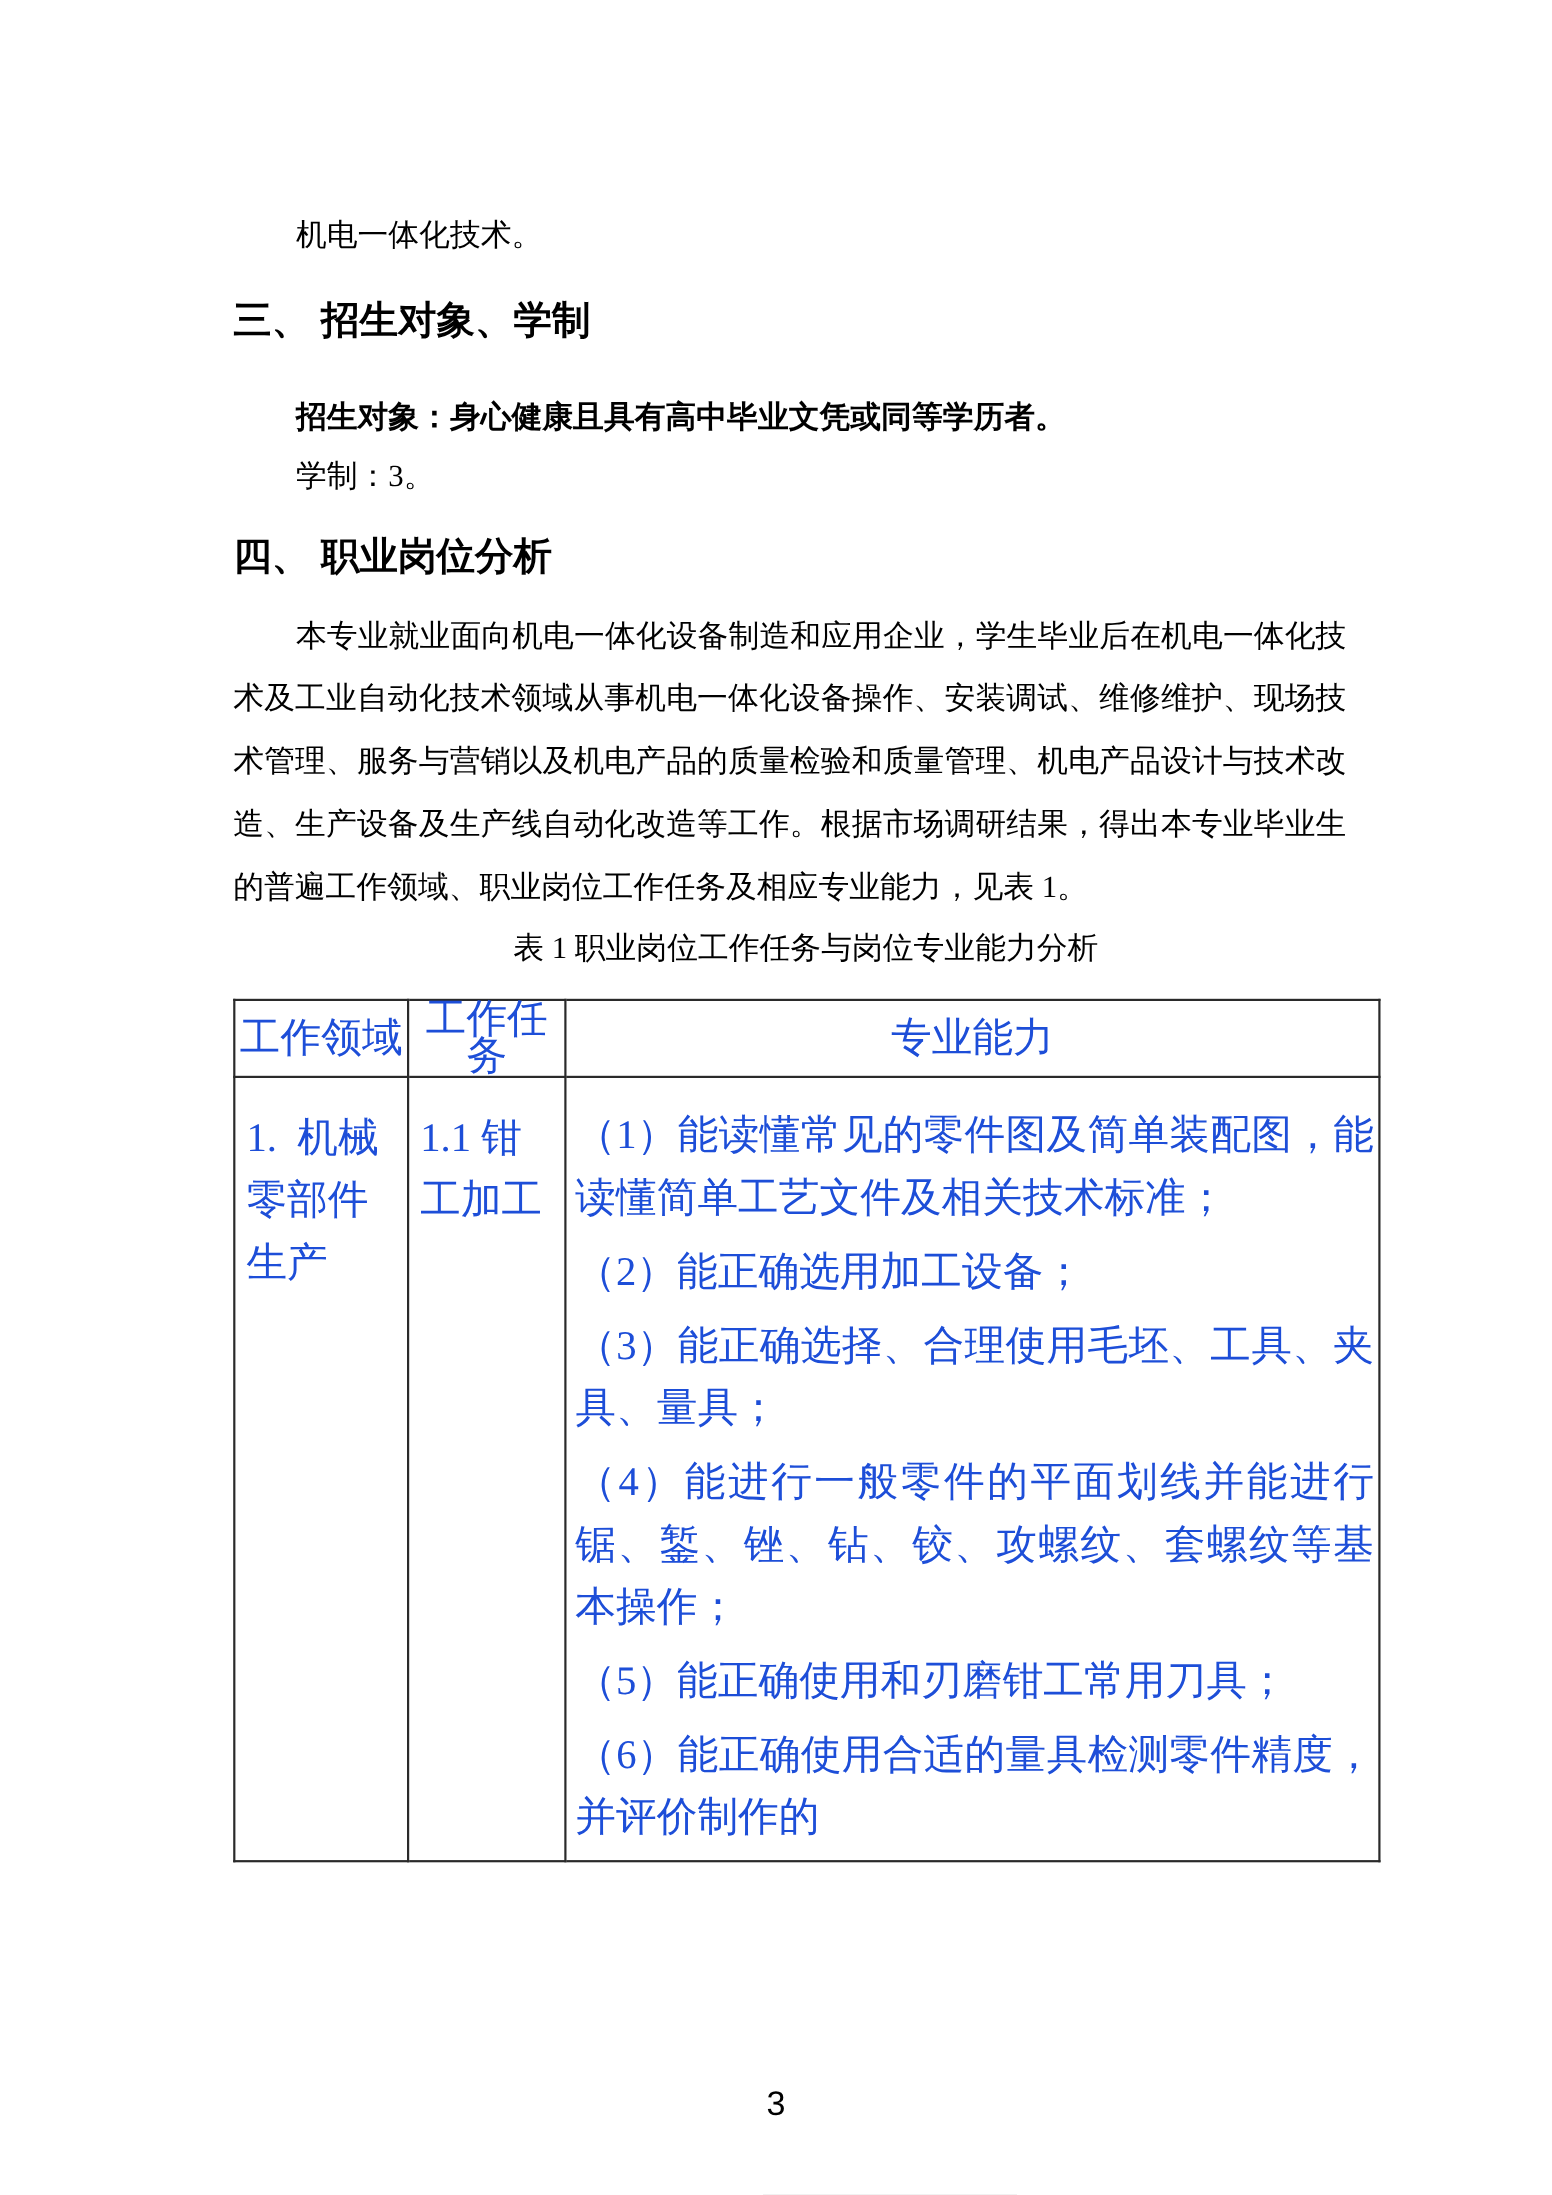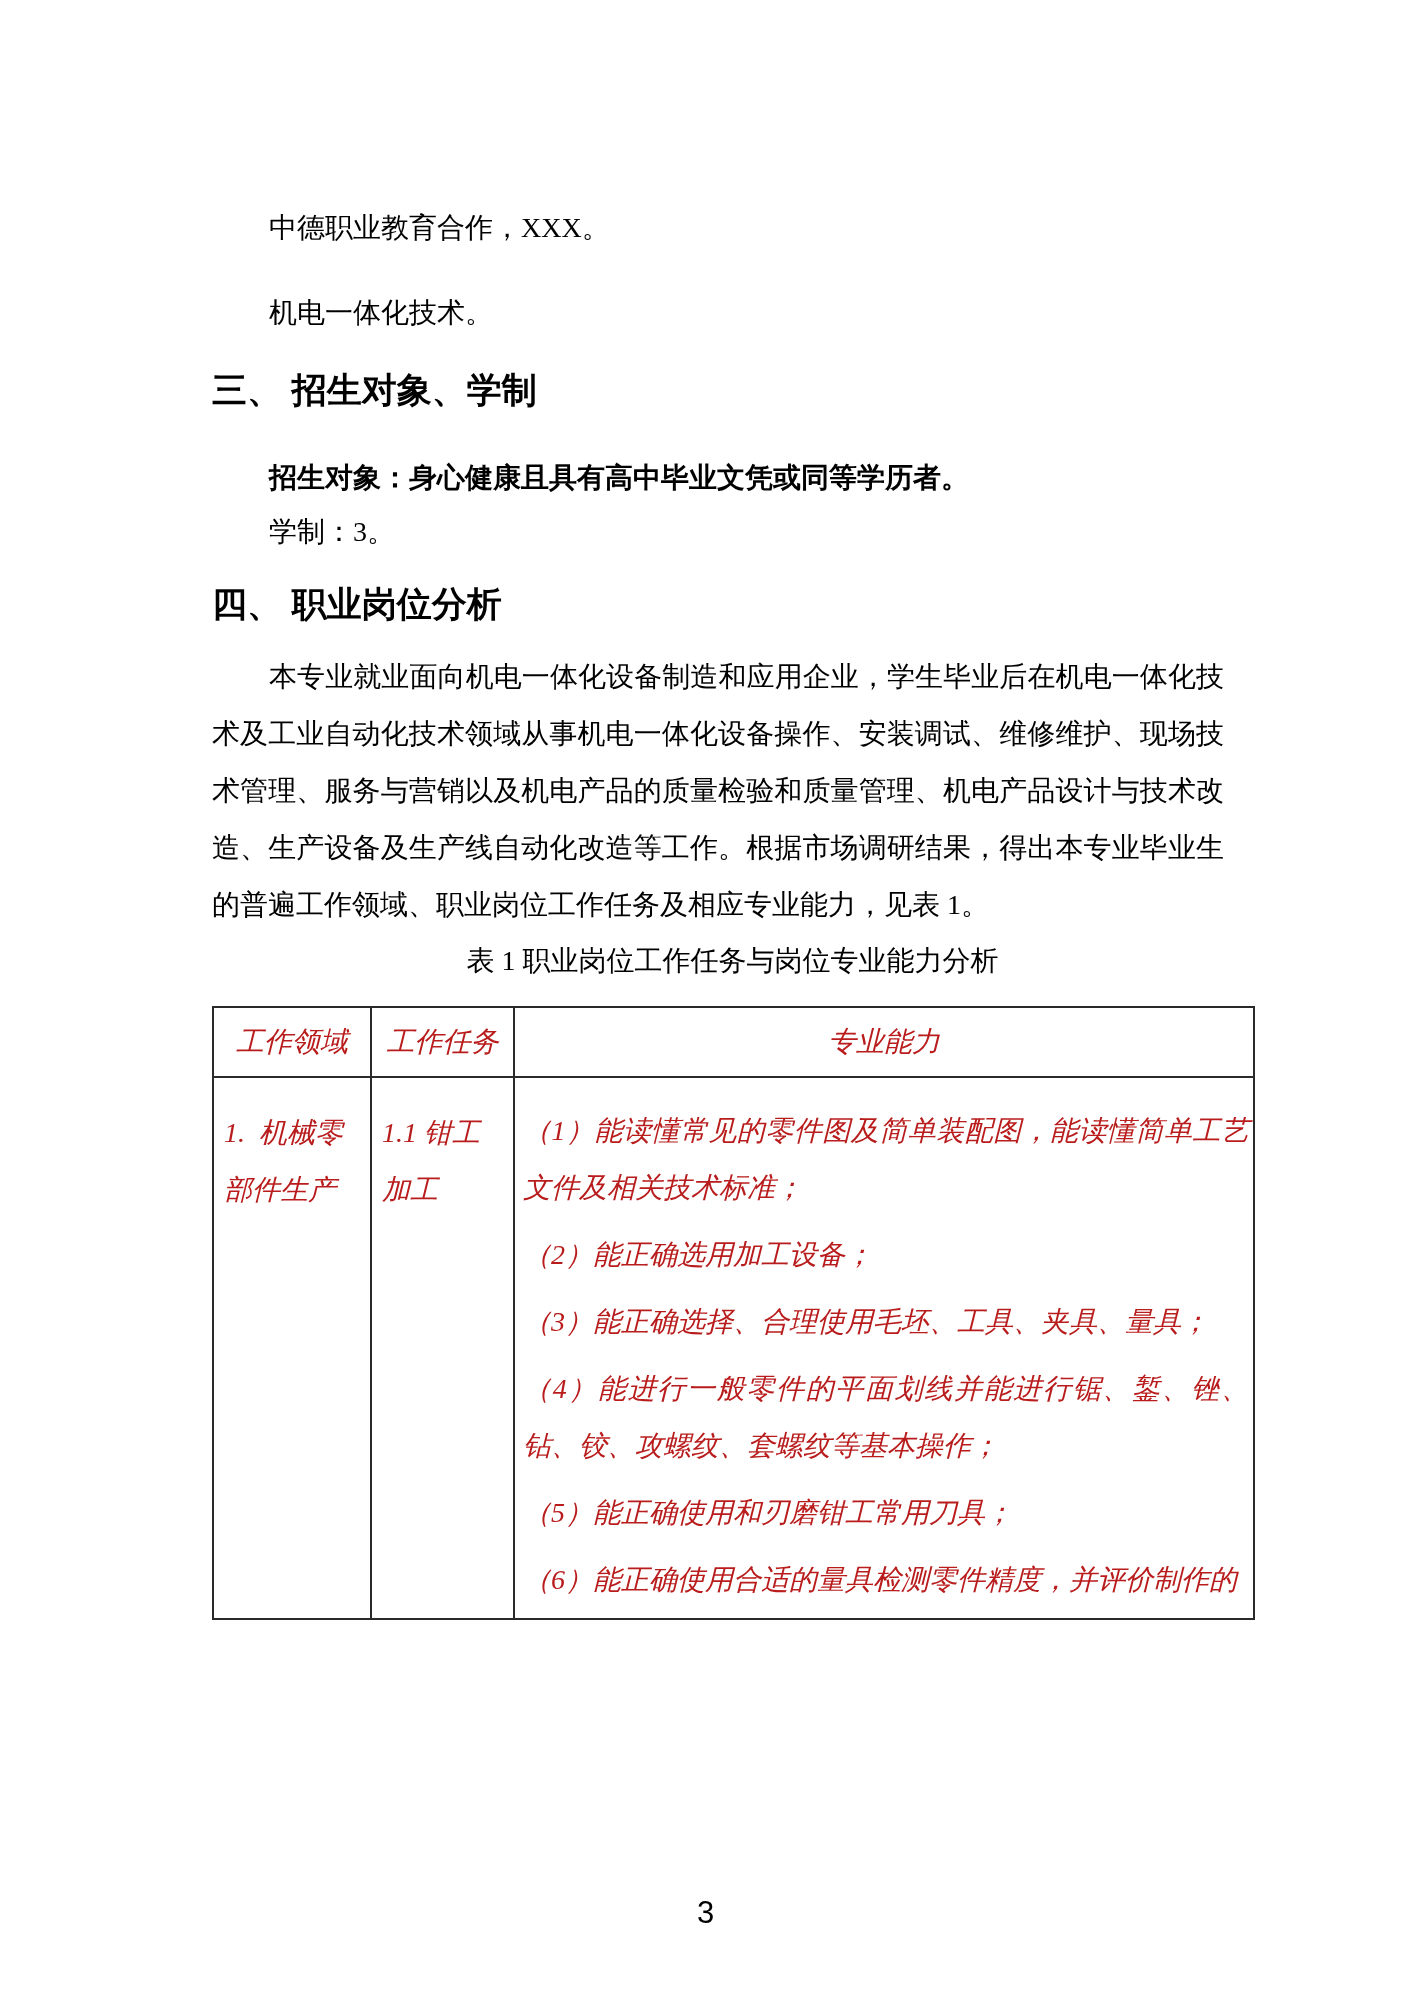--- a/index.html
+++ b/index.html
@@ -59,23 +59,22 @@
     border-collapse: collapse;
     table-layout: fixed;
   }
   table.job-table col.c1 { width: 158px; }
   table.job-table col.c2 { width: 143px; }
   table.job-table col.c3 { width: 740px; }
   table.job-table th,
   table.job-table td {
     border: 2px solid #2a2a2a;
     font-weight: normal;
-    font-size: 28px;
-    color: #b91c1c;
-    font-style: italic;
+    font-size: 37px;
+    color: #1d4ed8;
   }
   table.job-table th {
     height: 70px;
     text-align: center;
     vertical-align: middle;
     line-height: 34px;
   }
   table.job-table td {
     height: 540px;
     vertical-align: top;
@@ -101,21 +100,20 @@
     font-family: "Liberation Sans", sans-serif;
     font-size: 31px;
     color: #000000;
   }
 </style>
 </head>
 <body>
 
 <div class="page">
 
-  <p class="para sec1-para">中德职业教育合作，XXX。</p>
 
   <p class="para sec2-para">机电一体化技术。</p>
 
   <h2 class="heading sec3-head">三、 招生对象、学制</h2>
   <p class="para sec3-para1">招生对象：身心健康且具有高中毕业文凭或同等学历者。</p>
   <p class="para sec3-para2">学制：3。</p>
 
   <h2 class="heading sec4-head">四、 职业岗位分析</h2>
   <p class="long-para">本专业就业面向机电一体化设备制造和应用企业，学生毕业后在机电一体化技术及工业自动化技术领域从事机电一体化设备操作、安装调试、维修维护、现场技术管理、服务与营销以及机电产品的质量检验和质量管理、机电产品设计与技术改造、生产设备及生产线自动化改造等工作。根据市场调研结果，得出本专业毕业生的普遍工作领域、职业岗位工作任务及相应专业能力，见表 1。</p>
 

